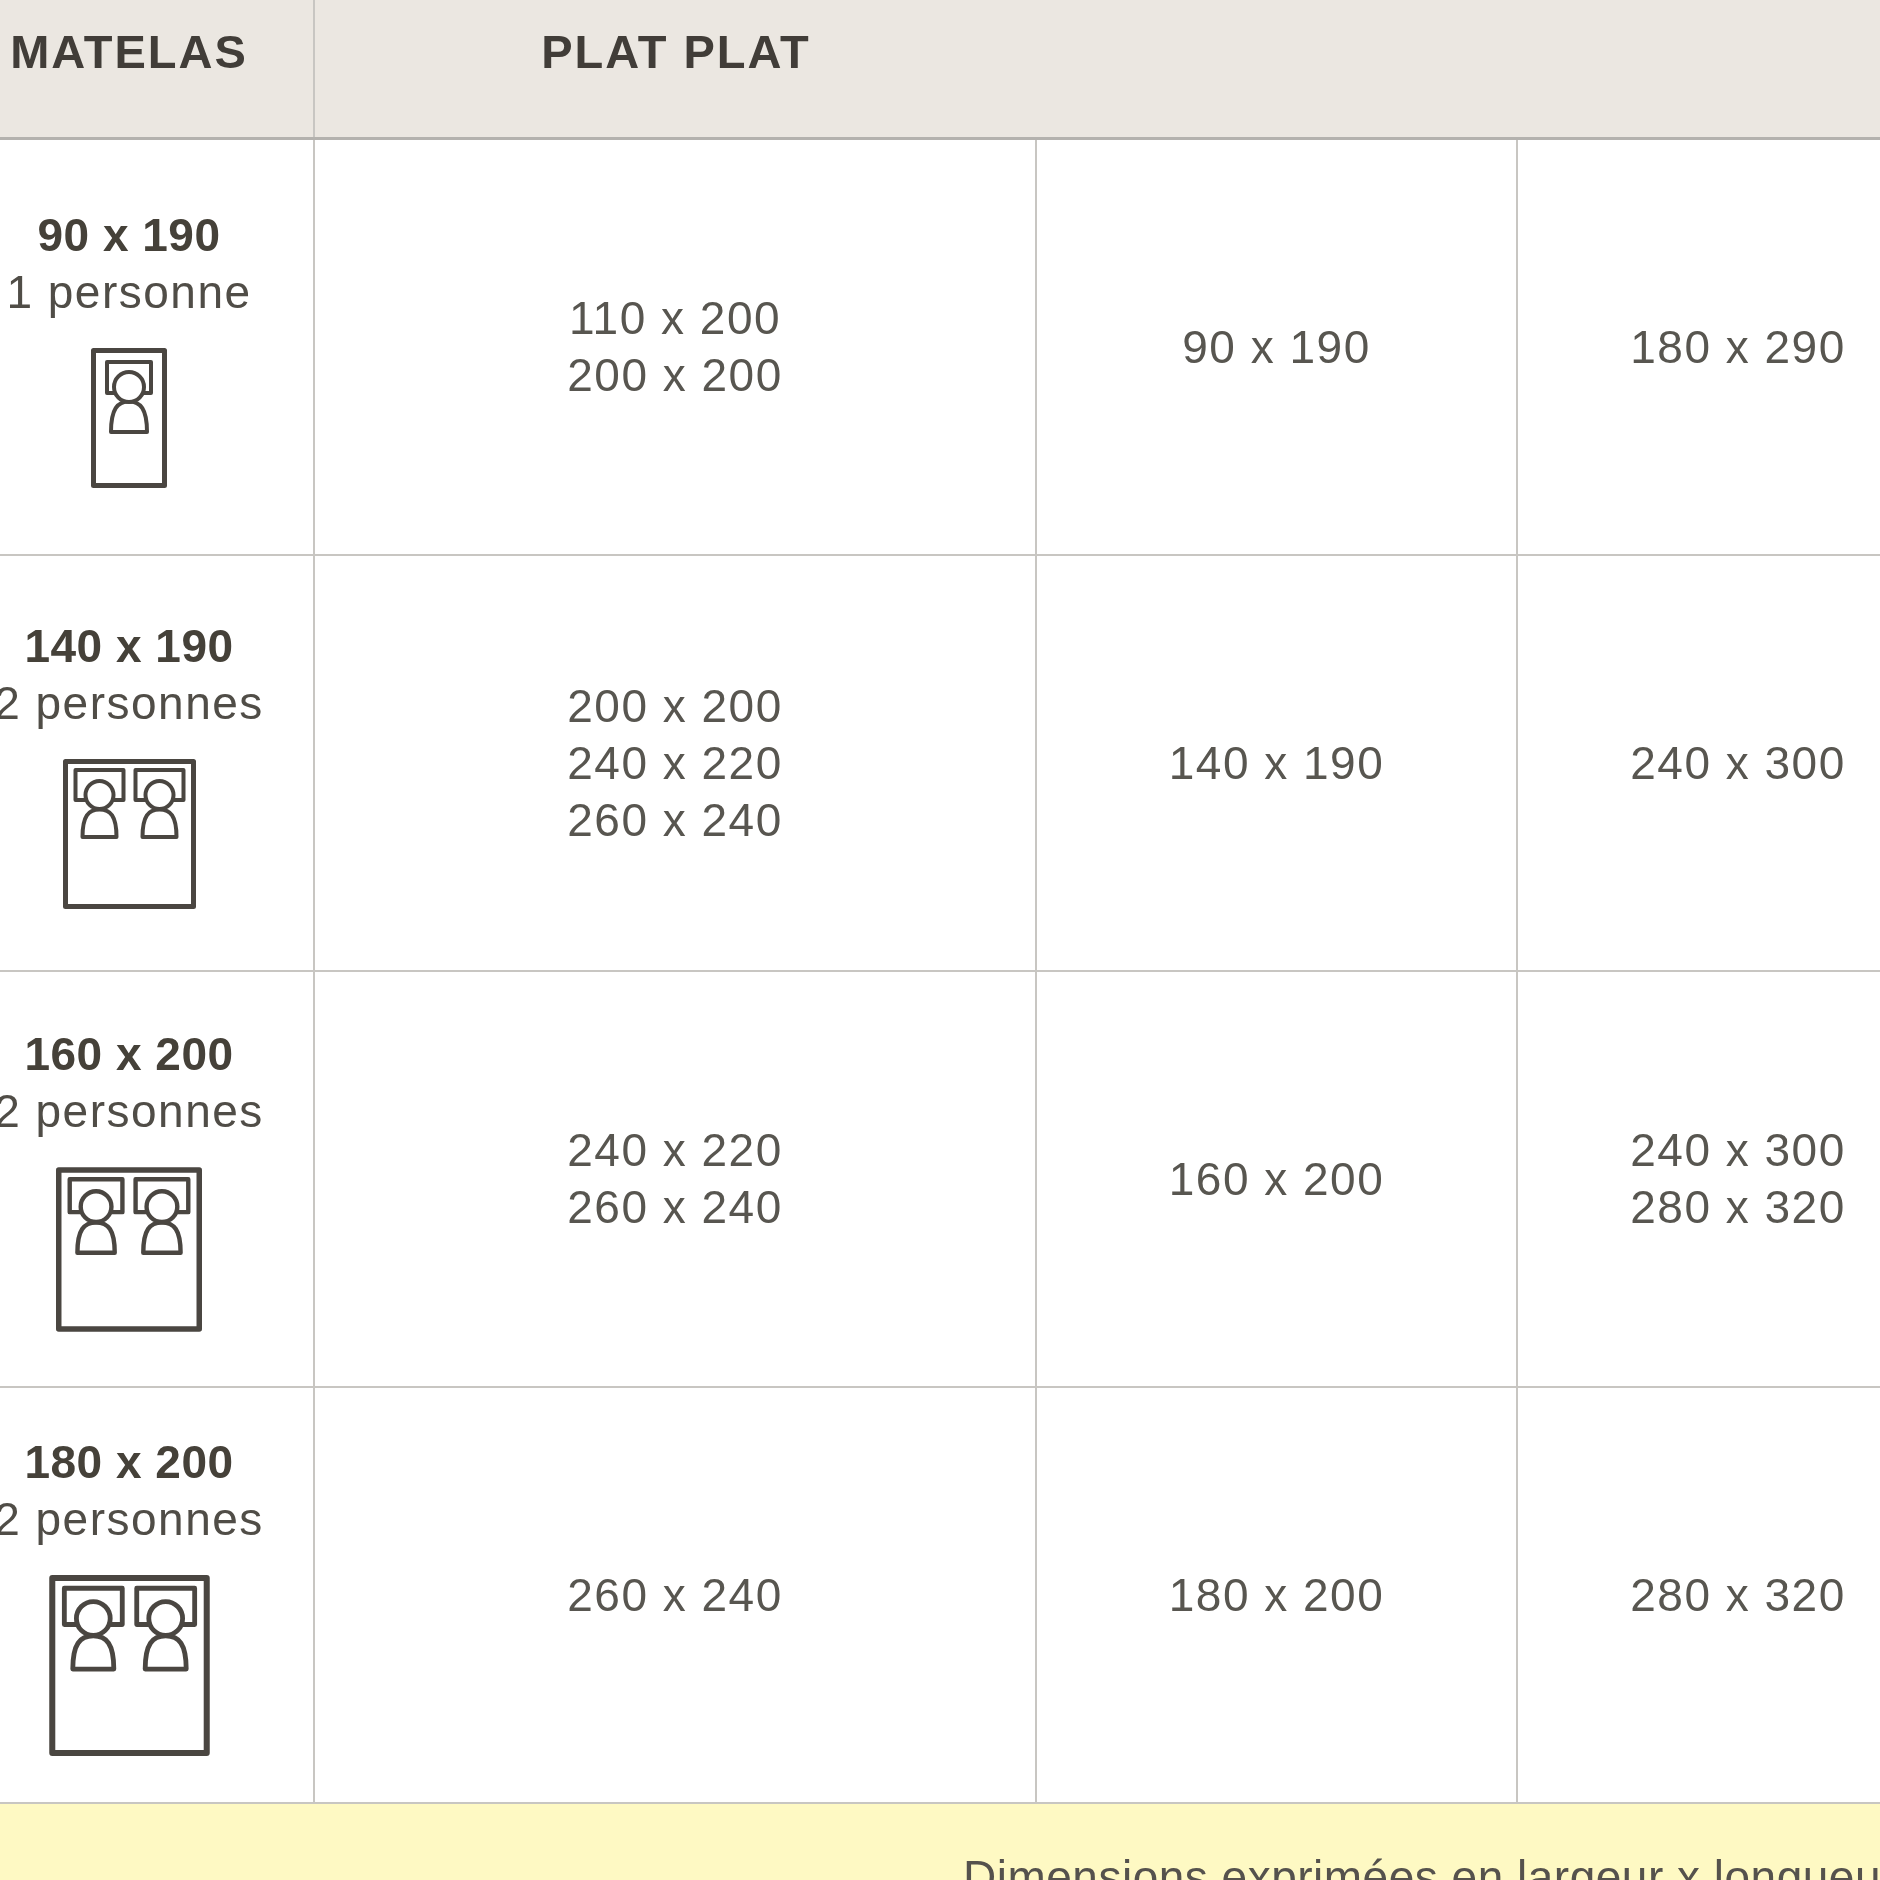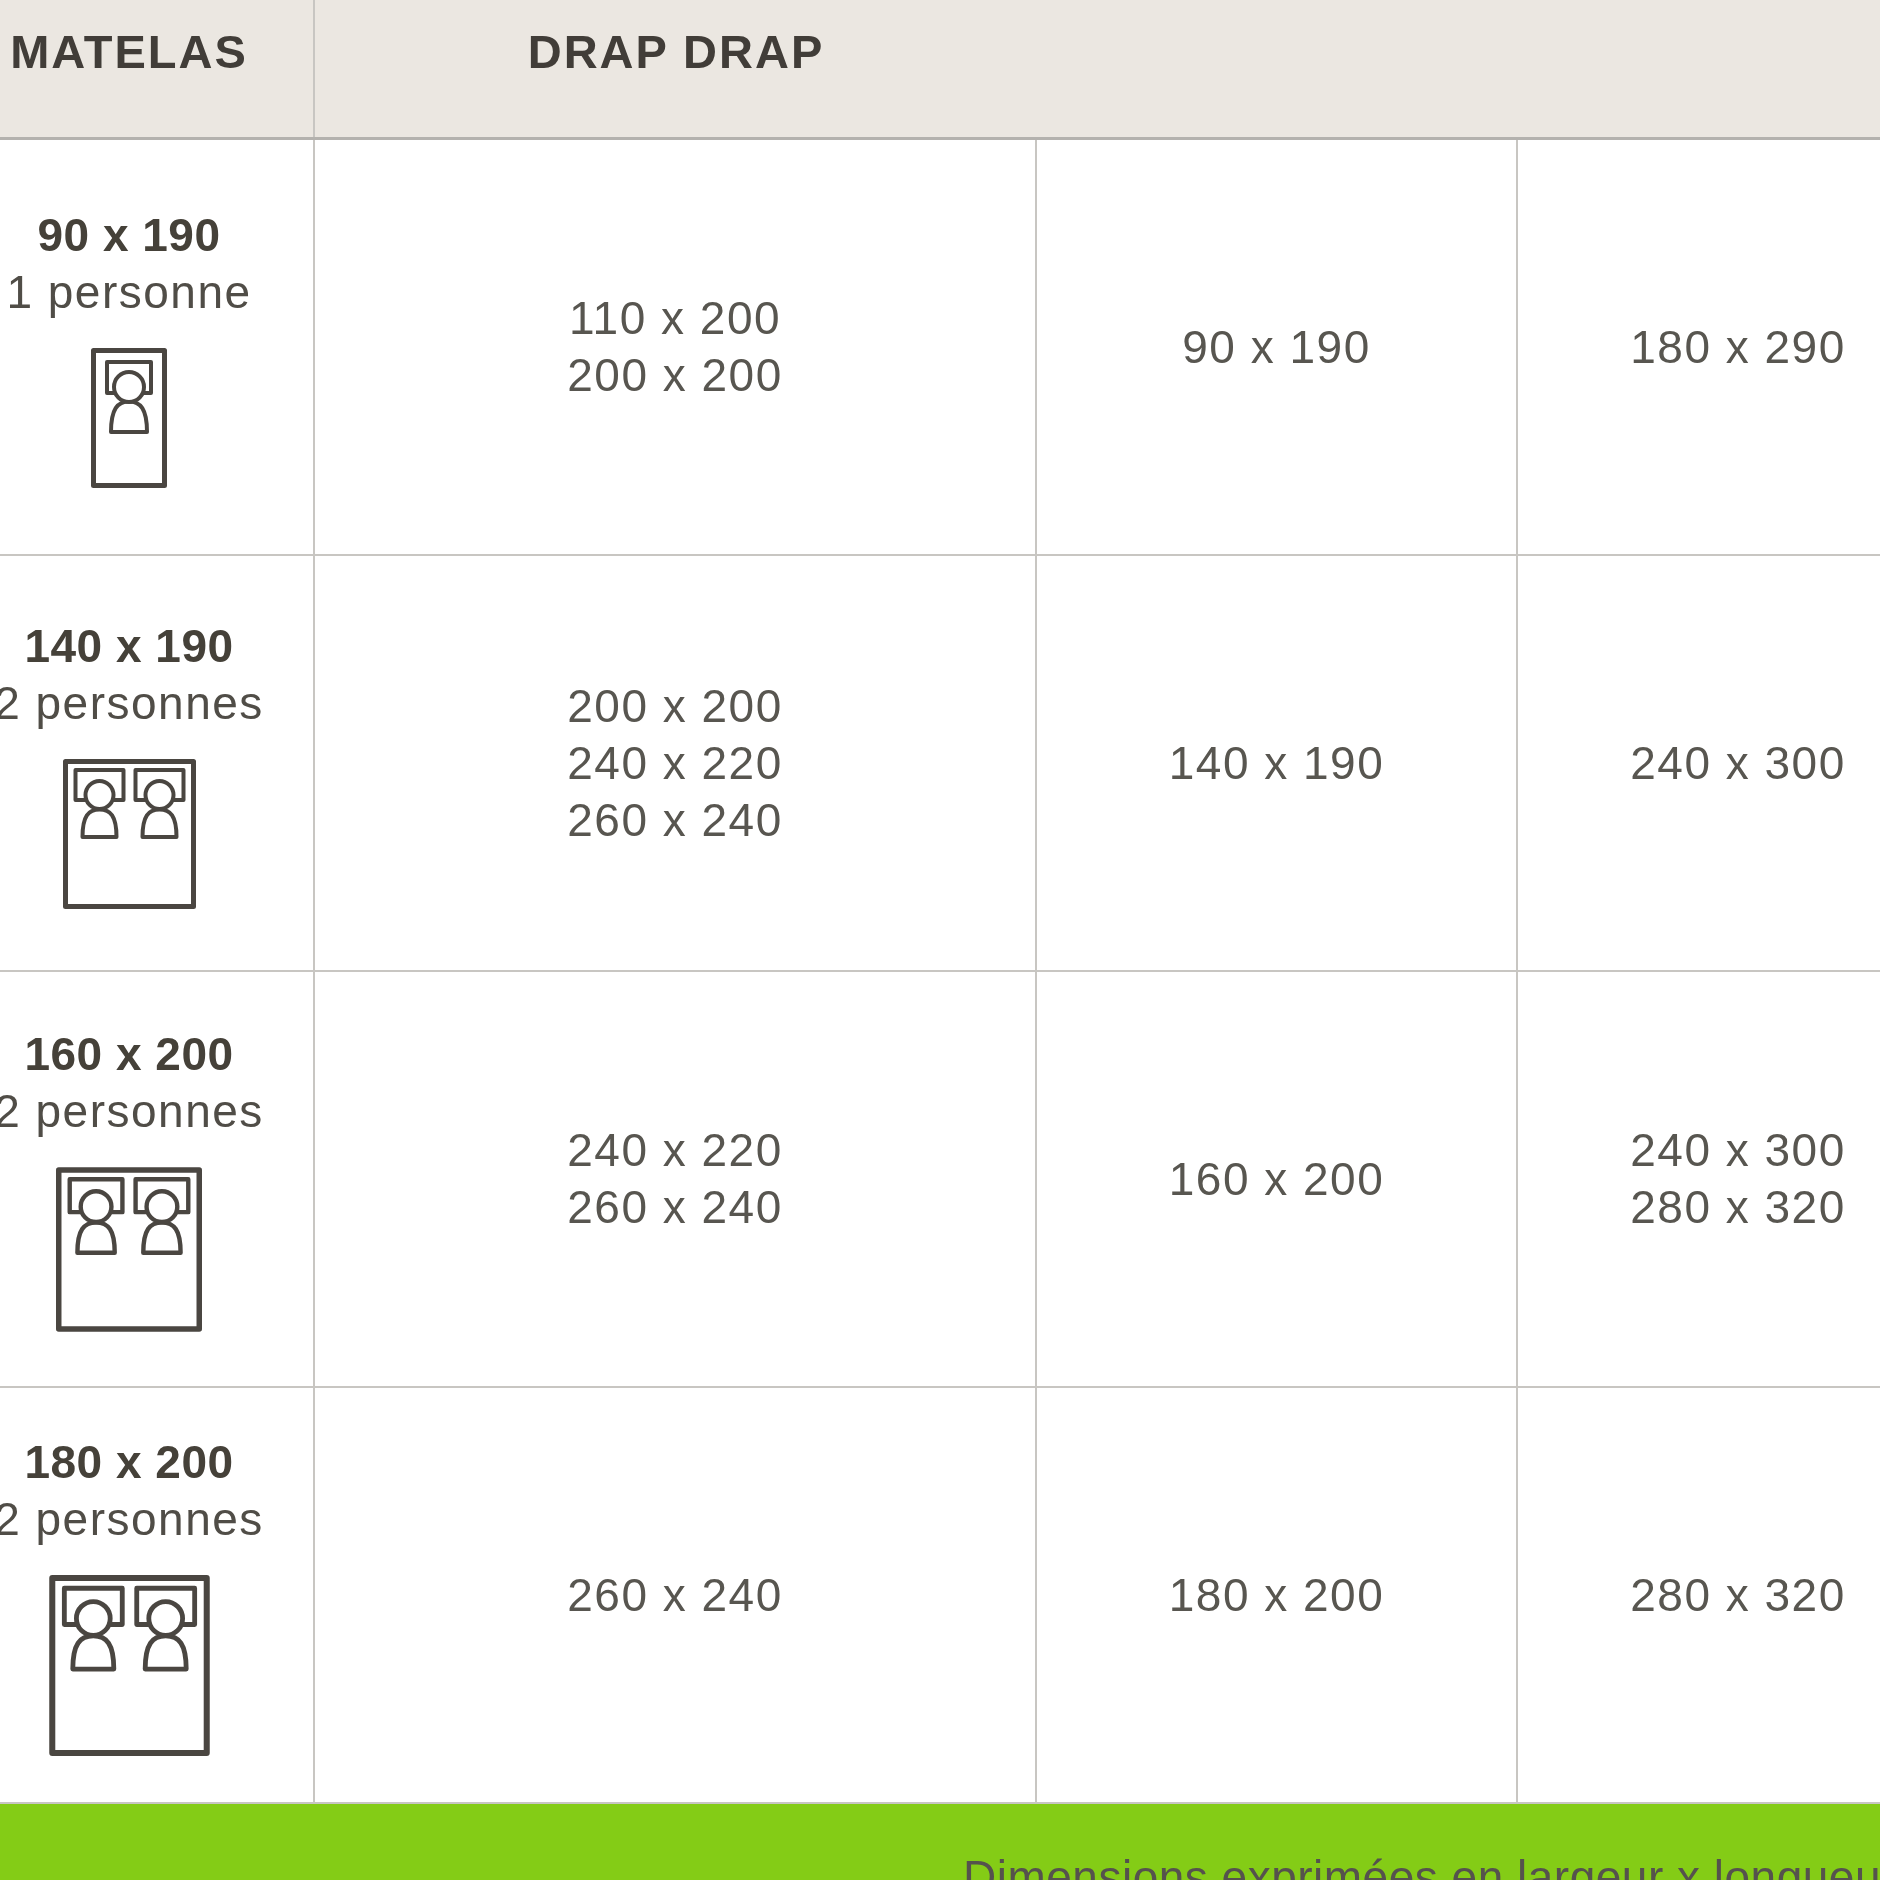--- a/index.html
+++ b/index.html
@@ -10,21 +10,21 @@
     overflow: hidden;
     background: #ffffff;
     font-family: "Liberation Sans", sans-serif;
   }
   .viewport {
     position: absolute;
     top: 0; left: 0;
     width: 1880px;
     height: 1880px;
     overflow: hidden;
-    background: #84cc16;
+    background: #fef9c3;
   }
   
   .size-table {
     position: absolute;
     left: -55px;
     top: 0;
     width: 2013px;
   }
   .thead {
     display: grid;
@@ -109,21 +109,21 @@
 </head>
 <body>
 
 <div class="viewport">
   <div class="size-table">
     <div class="thead">
         <div class="hcell">
     <span>MATELAS</span>
   </div>
         <div class="hcell">
-    <span>DRAP DRAP</span>
+    <span>PLAT PLAT</span>
   </div>
       </div>
     <div>
         <div class="trow">
     <div class="cell">
       <div class="msize">90 x 190</div>
       <div class="mcap">1 personne</div>
       <span class="micon">
               <svg class="bed-icon" viewBox="0 0 76 140" width="76" height="140">
     <rect x="2.5" y="2.5" width="71" height="135" stroke-width="5"></rect>

